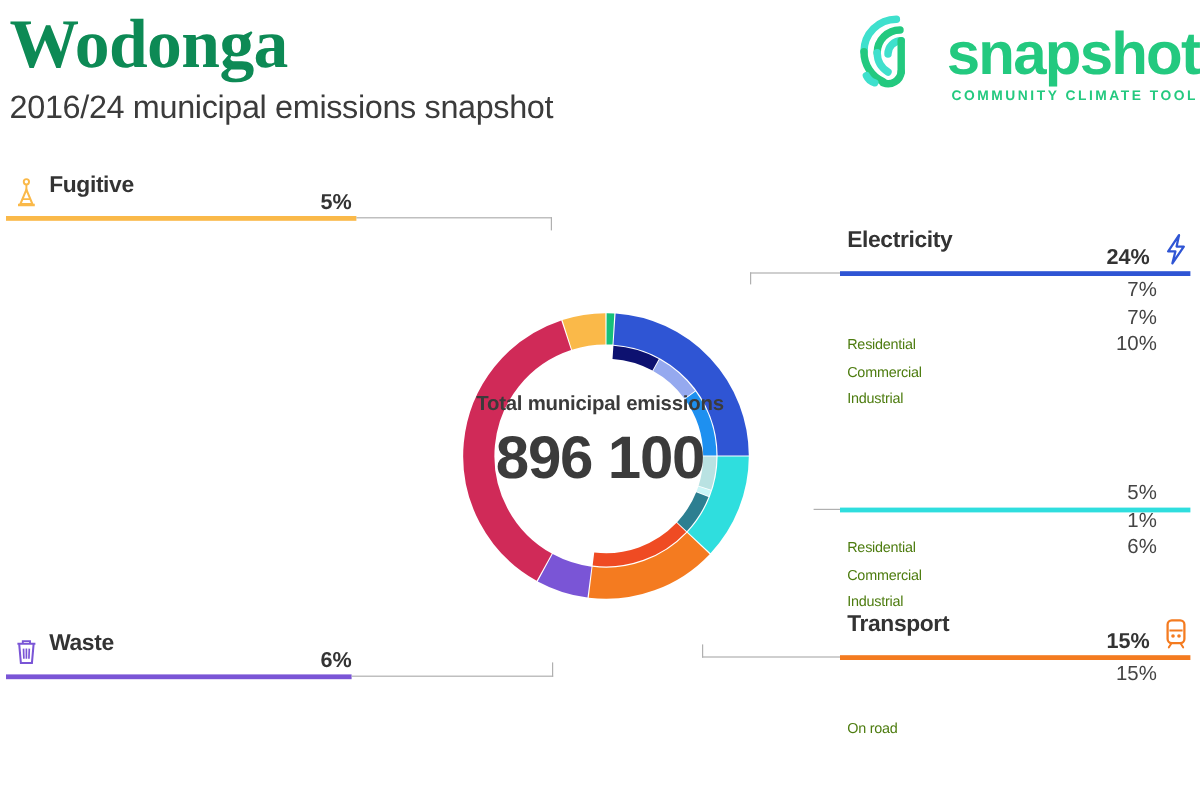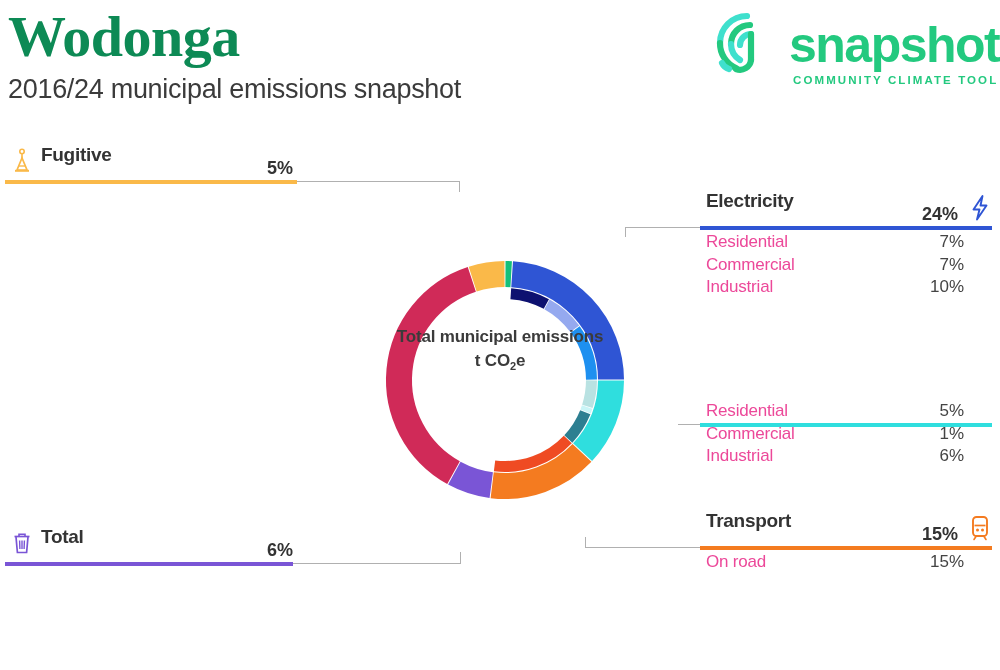--- a/index.html
+++ b/index.html
@@ -67,21 +67,21 @@
   }
   .cat-pct {
     position: absolute; bottom: 1px;
     font-size: 18px; font-weight: bold; color: #333333;
   }
   .cat-rule { position: absolute; height: 4px; border-radius: 0; }
   .cat-connector { position: absolute; background: #b0b0b0; }
   .cat-icon { position: absolute; }
 
   .sub-row { position: relative; height: 22.5px; }
-  .sub-name { position: absolute; left: 0; font-size: 17px; color: #ec4899; letter-spacing: -0.2px; }
+  .sub-name { position: absolute; left: 0; font-size: 12px; color: #4d7c0f; letter-spacing: -0.2px; margin-top: 48px; }
   .sub-pct { position: absolute; font-size: 17px; color: #444444; }
 
   
   .left-block .cat-name { left: 36px; }
   .left-block .cat-pct  { left: 262px; }
   .left-block .cat-icon { left: 6px; }
 
   
   .right-block .cat-name { left: 6px; }
   .right-block .cat-pct  { left: 222px; }
@@ -129,21 +129,21 @@
         <path d="M 195.20114943997356 74.46240392236191 A 86.5 86.5 0 0 1 211.49917658234352 124.62257374686942" stroke="#1e90f0" stroke-width="11" fill="none"></path>
         <path d="M 211.49917658234352 125.37742625313058 A 86.5 86.5 0 0 1 207.3822366691436 151.37076186592293" stroke="#b9e2e2" stroke-width="11" fill="none"></path>
         <path d="M 207.14897441646235 152.08866926084434 A 86.5 86.5 0 0 1 205.56384030556384 156.49154863165046" stroke="#caf5f7" stroke-width="11" fill="none"></path>
         <path d="M 205.28596056435356 157.19339274228588 A 86.5 86.5 0 0 1 188.31355207559534 183.93762909696045" stroke="#2d7f91" stroke-width="11" fill="none"></path>
         <path d="M 187.79681997703125 184.48789289235526 A 86.5 86.5 0 0 1 114.53322863267806 210.86440879167696" stroke="#ef4b23" stroke-width="11" fill="none"></path>
       </svg>
     </div>
 
   <div class="center-label">
     <div class="center-top">Total municipal emissions</div>
-    <div class="center-unit"><span>t CO</span><sub>2</sub><span>e</span></div>
+    <div class="center-big">896 100</div>
   </div>
 
   <div class="cat left-block" style="left:5px; top:152px; width:470px;">
     <div class="cat-head">
       <span class="cat-icon" style="top:-4px;">
         <svg width="22" height="28" viewBox="0 0 22 28">
           <circle cx="11" cy="3.5" r="2.2" fill="none" stroke="#fab949" stroke-width="1.6"></circle>
           <path d="M11 6 L11 11" stroke="#fab949" stroke-width="1.6"></path>
           <path d="M6 22 L11 10 L16 22 Z" fill="none" stroke="#fab949" stroke-width="1.7"></path>
           <path d="M7.4 18 L14.6 18" stroke="#fab949" stroke-width="1.4"></path>
@@ -164,21 +164,21 @@
       <span class="cat-icon" style="top:-3px;">
         <svg width="22" height="26" viewBox="0 0 22 26">
           <path d="M3.5 5.5 L18.5 5.5" stroke="#7a55d6" stroke-width="1.7"></path>
           <path d="M8 5.5 L8 3.3 L14 3.3 L14 5.5" fill="none" stroke="#7a55d6" stroke-width="1.6"></path>
           <path d="M5 5.8 L6.4 21.5 L15.6 21.5 L17 5.8" fill="none" stroke="#7a55d6" stroke-width="1.7"></path>
           <path d="M8.6 9.5 L8.9 18" stroke="#7a55d6" stroke-width="1.4"></path>
           <path d="M11 9.5 L11 18" stroke="#7a55d6" stroke-width="1.4"></path>
           <path d="M13.4 9.5 L13.1 18" stroke="#7a55d6" stroke-width="1.4"></path>
         </svg>
       </span>
-      <span class="cat-name">Total</span>
+      <span class="cat-name">Waste</span>
       <span class="cat-pct">6%</span>
     </div>
     <div class="cat-rule" style="left:0px; top:28px; width:288px; background:#7a55d6;"></div>
     <div class="cat-connector" style="left:288px; top:29px; width:168px; height:1.2px;"></div>
     <div class="cat-connector" style="left:455px; top:18px; width:1.2px; height:12px;"></div>
   </div>
 
   <div class="cat right-block" style="left:700px; top:198px; width:300px;">
     <div class="cat-head">
       <span class="cat-name">Electricity</span>

